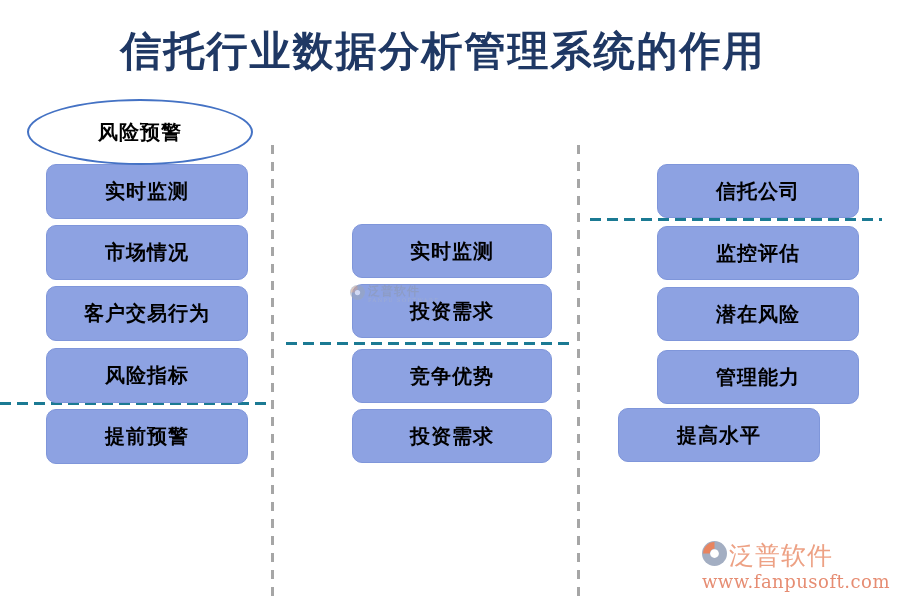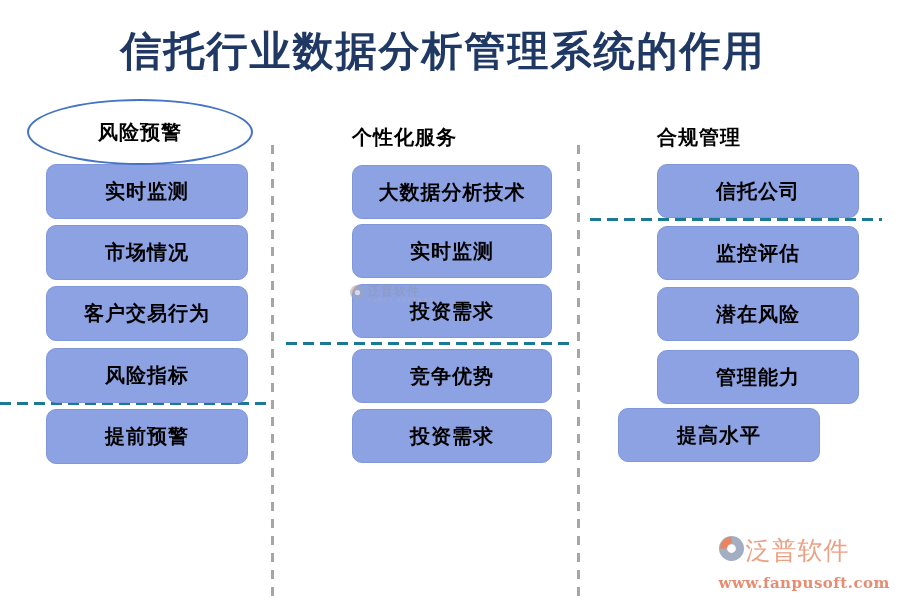--- a/index.html
+++ b/index.html
@@ -46,22 +46,22 @@
   .wm-center .wm-sub{font-size:5px;color:#a9b2c6;letter-spacing:1.5px;margin-top:1px;}
   .wm-footer{
     position:absolute;right:10px;bottom:8px;z-index:4;
     display:flex;flex-direction:column;align-items:flex-start;
   }
   .wm-footer .wm-row{display:flex;align-items:center;gap:2px;}
   .wm-footer .wm-brand{
     font-size:25px;color:#EDA184;letter-spacing:1px;line-height:1;
   }
   .wm-footer .wm-url{
-    font-size:15px;font-weight:bold;color:var(--wm-color,#E2795A);
-    letter-spacing:.5px;margin-top:9px;opacity:.85;
+    font-size:18px;font-weight:normal;color:var(--wm-color,#E2795A);
+    letter-spacing:.5px;margin-top:1px;opacity:.85;
   }
 </style>
 </head>
 <body>
 
 <div class="canvas">
 
   <h1 class="title">信托行业数据分析管理系统的作用</h1>
 
   <div class="vsep" style="left:271px"></div>
@@ -73,28 +73,25 @@
 
   <div class="ellipse">
     <span class="col-head" style="position:static">风险预警</span>
   </div>
   <div class="box" style="left:46px;top:164px;width:200px;height:53px">实时监测</div>
   <div class="box" style="left:46px;top:225px;width:200px;height:53px">市场情况</div>
   <div class="box" style="left:46px;top:286px;width:200px;height:53px">客户交易行为</div>
   <div class="box" style="left:46px;top:348px;width:200px;height:53px">风险指标</div>
   <div class="box" style="left:46px;top:409px;width:200px;height:53px">提前预警</div>
 
-  <div class="col-head" style="left:352px;width:198px">个性化服务</div>
-  <div class="box" style="left:352px;top:165px;width:198px;height:52px">大数据分析技术</div>
   <div class="box" style="left:352px;top:224px;width:198px;height:52px">实时监测</div>
   <div class="box" style="left:352px;top:284px;width:198px;height:52px">投资需求</div>
   <div class="box" style="left:352px;top:349px;width:198px;height:52px">竞争优势</div>
   <div class="box" style="left:352px;top:409px;width:198px;height:52px">投资需求</div>
 
-  <div class="col-head" style="left:657px;width:200px">合规管理</div>
   <div class="box" style="left:657px;top:164px;width:200px;height:52px">信托公司</div>
   <div class="box" style="left:657px;top:226px;width:200px;height:52px">监控评估</div>
   <div class="box" style="left:657px;top:287px;width:200px;height:52px">潜在风险</div>
   <div class="box" style="left:657px;top:350px;width:200px;height:52px">管理能力</div>
   <div class="box" style="left:618px;top:408px;width:200px;height:52px">提高水平</div>
 
   <div class="wm-center">
     <span>
       <svg width="15" height="15" viewBox="0 0 24 24">
         <circle cx="12" cy="12" r="12" fill="#9aa6bd"></circle>

